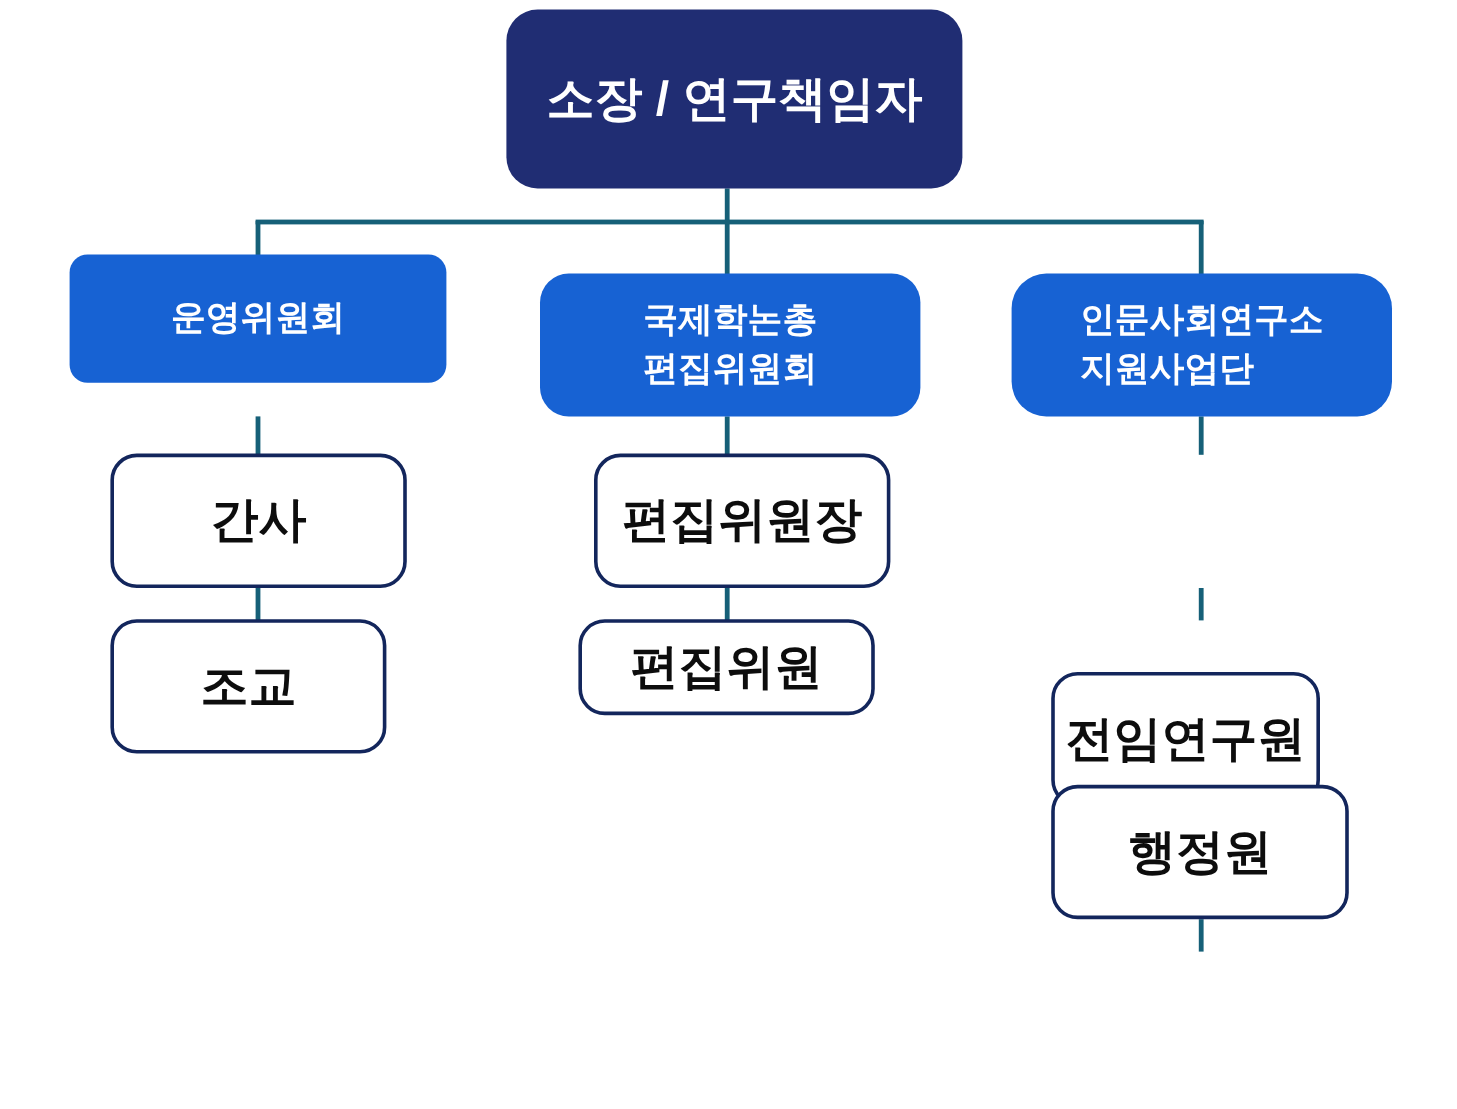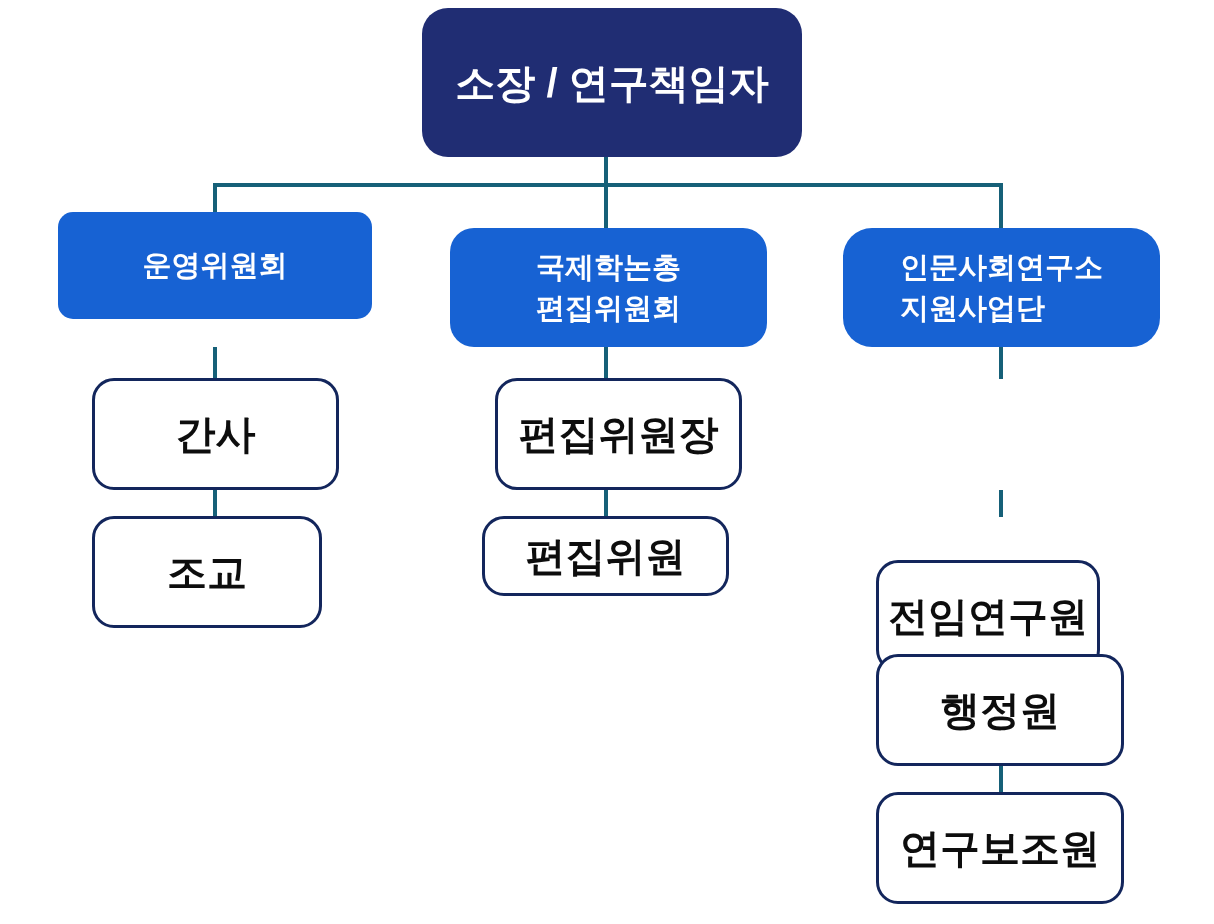--- a/index.html
+++ b/index.html
@@ -149,17 +149,14 @@
 
 
   <div class="node leaf-node pos-l6">
     <span>전임연구원</span>
   </div>
 
   <div class="node leaf-node pos-l7">
     <span>행정원</span>
   </div>
 
-  <div class="node leaf-node pos-l8">
-    <span>연구보조원</span>
-  </div>
 
 </div>
 
 </body></html>

